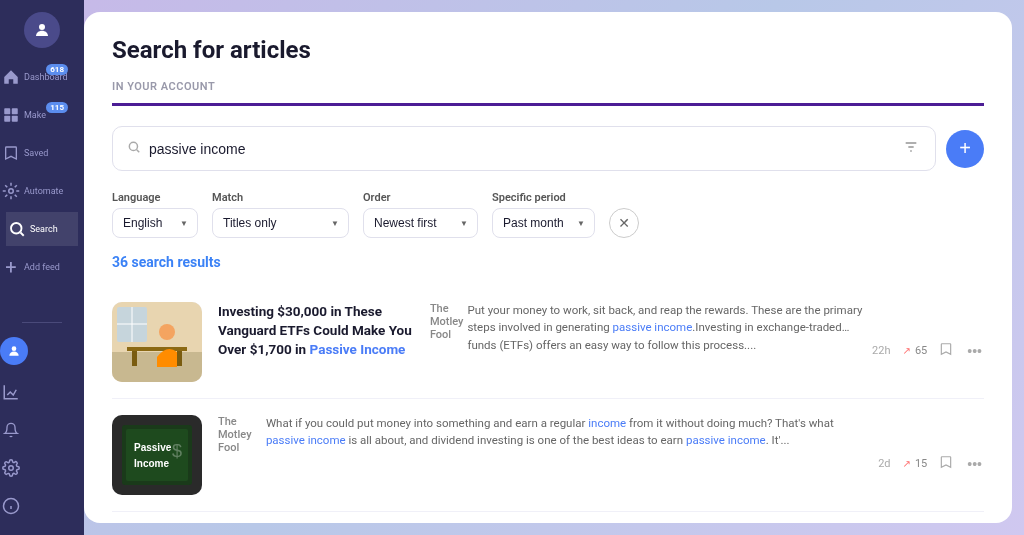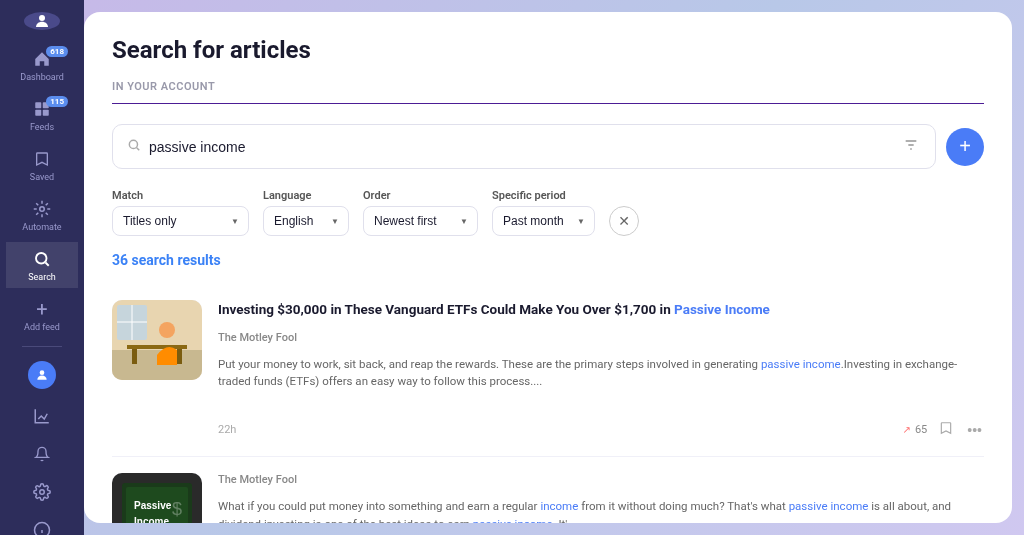--- a/index.html
+++ b/index.html
@@ -34,21 +34,21 @@
       align-items: center;
       justify-content: center;
       margin-bottom: 8px;
       color: white;
       font-size: 14px;
       font-weight: bold;
     }
 
     .sidebar-item {
       display: flex;
-      flex-direction: column;
+      flex-direction: row;
       align-items: center;
       width: 100%;
       padding: 6px 0;
       color: #9999cc;
       font-size: 10px;
       cursor: pointer;
       position: relative;
       gap: 2px;
     }
 
@@ -110,21 +110,21 @@
       font-weight: 700;
       color: #1a1a2e;
       margin-bottom: 16px;
     }
 
     
     .tabs {
       display: flex;
       gap: 20px;
       margin-bottom: 20px;
-      border-bottom: 1px solid #4c1d95;
+      border-bottom: 3px solid #4c1d95;
     }
 
     .tab {
       font-size: 11px;
       font-weight: 600;
       letter-spacing: 0.5px;
       padding-bottom: 10px;
       cursor: pointer;
       color: #9999aa;
       text-transform: uppercase;
@@ -312,22 +312,22 @@
       border-radius: 10px;
       object-fit: cover;
       flex-shrink: 0;
       overflow: hidden;
       background: #e8e8f0;
     }
 
     .article-content {
       flex: 1;
       display: flex;
-      flex-direction: column;
-      gap: 12px;
+      flex-direction: row;
+      gap: 4px;
       justify-content: center;
     }
 
     .article-title {
       font-size: 13.5px;
       font-weight: 700;
       color: #1a1a2e;
       line-height: 1.4;
     }
 
@@ -420,21 +420,21 @@
   <div class="sidebar-item">
     <span class="sidebar-badge">115</span>
     <div class="sidebar-icon">
       <svg width="18" height="18" viewBox="0 0 24 24" fill="#9999cc">
           <rect x="3" y="3" width="8" height="8" rx="1"></rect>
           <rect x="13" y="3" width="8" height="8" rx="1"></rect>
           <rect x="3" y="13" width="8" height="8" rx="1"></rect>
           <rect x="13" y="13" width="8" height="8" rx="1"></rect>
         </svg>
     </div>
-    <span style="font-size:9px;color:#9999cc">Feeds</span>
+    <span style="font-size:9px;color:#9999cc">Make</span>
   </div>
 
   <div class="sidebar-item">
     <div class="sidebar-icon">
       <svg width="16" height="18" viewBox="0 0 24 24" fill="none" stroke="#9999cc" stroke-width="2">
           <path d="M5 3h14a1 1 0 011 1v17l-8-4-8 4V4a1 1 0 011-1z"></path>
         </svg>
     </div>
     <span style="font-size:9px;color:#9999cc">Saved</span>
   </div>
@@ -534,38 +534,38 @@
             <line x1="11" y1="18" x2="13" y2="18"></line>
           </svg>
       </button>
     </div>
 
     <button class="add-btn">+</button>
   </div>
 
   <div class="filters-row">
     <div class="filter-group">
-      <label class="filter-label">Match</label>
-      <div class="filter-select-wrapper">
-        <select>
-          <option>Titles only</option>
-          <option>Full content</option>
-          <option>Titles and content</option>
-        </select>
-      </div>
-    </div>
-
-    <div class="filter-group">
       <label class="filter-label">Language</label>
       <div class="filter-select-wrapper">
         <select>
           <option>English</option>
           <option>French</option>
           <option>Spanish</option>
           <option>German</option>
+        </select>
+      </div>
+    </div>
+
+    <div class="filter-group">
+      <label class="filter-label">Match</label>
+      <div class="filter-select-wrapper">
+        <select>
+          <option>Titles only</option>
+          <option>Full content</option>
+          <option>Titles and content</option>
         </select>
       </div>
     </div>
 
     <div class="filter-group">
       <label class="filter-label">Order</label>
       <div class="filter-select-wrapper">
         <select>
           <option>Newest first</option>
           <option>Oldest first</option>

